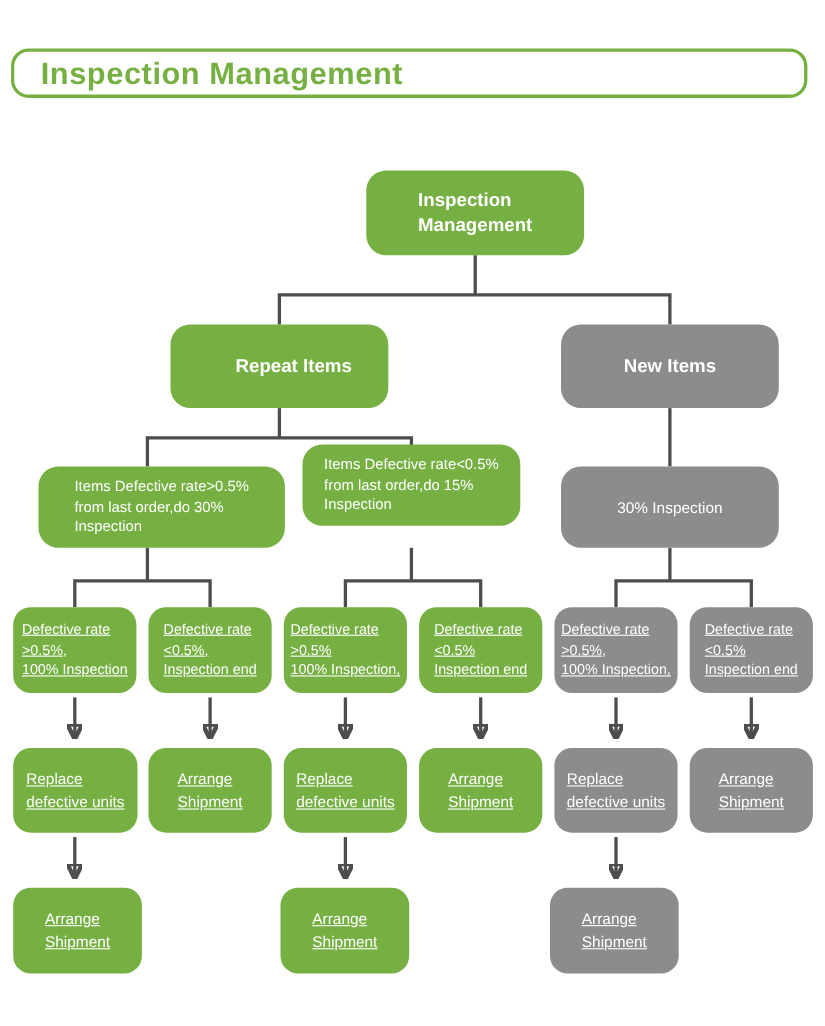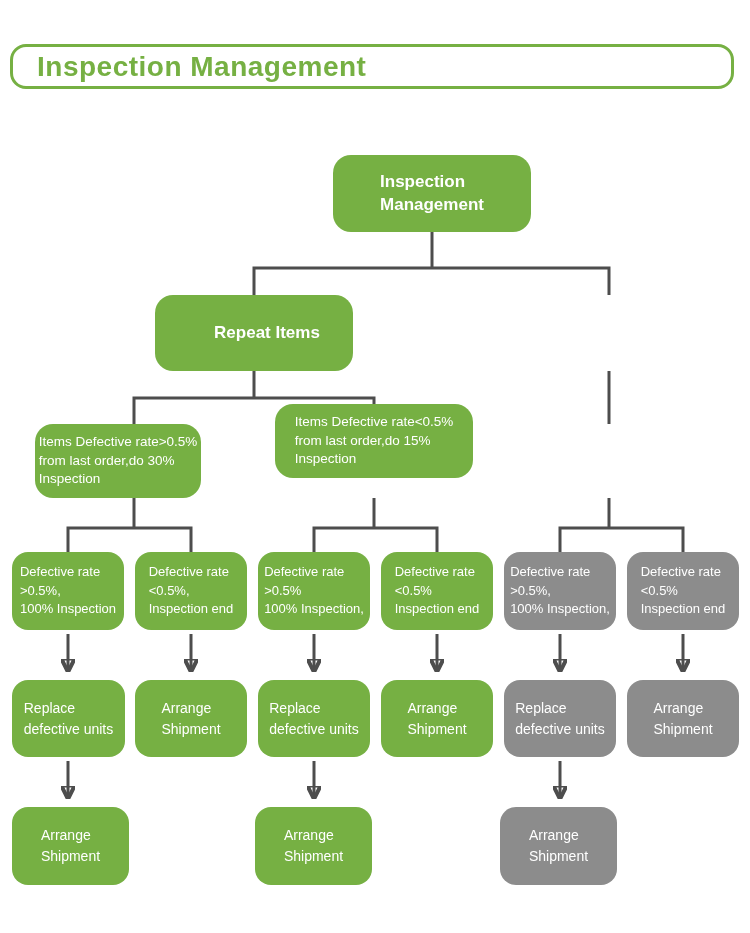--- a/index.html
+++ b/index.html
@@ -32,21 +32,21 @@
   .wires path{stroke:var(--line);stroke-width:3;fill:none;}
   .wires path.arrow{marker-end:url(#arrowhead);}
   .node{
     position:absolute;border-radius:18px;
     color:var(--text-on-node);
     display:flex;align-items:center;justify-content:center;
     white-space:pre-line;
   }
   .node[data-variant="green"]{background:var(--green);}
   .node[data-variant="gray"]{background:var(--gray);}
-  .sm-radius{border-radius:16px;}
+  .sm-radius{border-radius:16px;text-decoration:underline;}
   .f-lg{font-size:17px;font-weight:bold;line-height:1.35;}
   .f-md{font-size:13.5px;line-height:1.4;}
   .f-sm{font-size:13px;line-height:1.45;}
   .f-men{font-size:14px;line-height:1.5;}
 </style>
 </head>
 <body>
 
 <div class="page">
 
@@ -80,29 +80,31 @@
     <path class="arrow" d="M68 761 V795"></path>
     <path class="arrow" d="M314 761 V795"></path>
     <path class="arrow" d="M560 761 V795"></path>
   </svg>
 
   <div class="node f-lg" style="left:333px;top:155px;width:198px;height:77px;" data-variant="green">Inspection
 Management</div>
 
   <div class="node f-lg" style="left:155px;top:295px;width:198px;height:76px;padding-left:26px;" data-variant="green">Repeat Items</div>
 
+  <div class="node f-lg" style="left:510px;top:295px;width:198px;height:76px;" data-variant="gray">New Items</div>
 
-  <div class="node f-md" style="left:35px;top:424px;width:166px;height:74px;" data-variant="green">Items Defective rate&gt;0.5%
+  <div class="node f-md" style="left:35px;top:424px;width:224px;height:74px;" data-variant="green">Items Defective rate&gt;0.5%
 from last order,do 30%
 Inspection</div>
 
   <div class="node f-md" style="left:275px;top:404px;width:198px;height:74px;" data-variant="green">Items Defective rate&lt;0.5%
 from last order,do 15%
 Inspection</div>
 
+  <div class="node f-men" style="left:510px;top:424px;width:198px;height:74px;" data-variant="gray">30% Inspection</div>
 
   <div class="node f-sm sm-radius" style="left:12px;top:552px;width:112px;height:78px;" data-variant="green">Defective rate
 &gt;0.5%,
 100% Inspection</div>
 
   <div class="node f-sm sm-radius" style="left:135px;top:552px;width:112px;height:78px;" data-variant="green">Defective rate
 &lt;0.5%,
 Inspection end</div>
 
   <div class="node f-sm sm-radius" style="left:258px;top:552px;width:112px;height:78px;" data-variant="green">Defective rate

